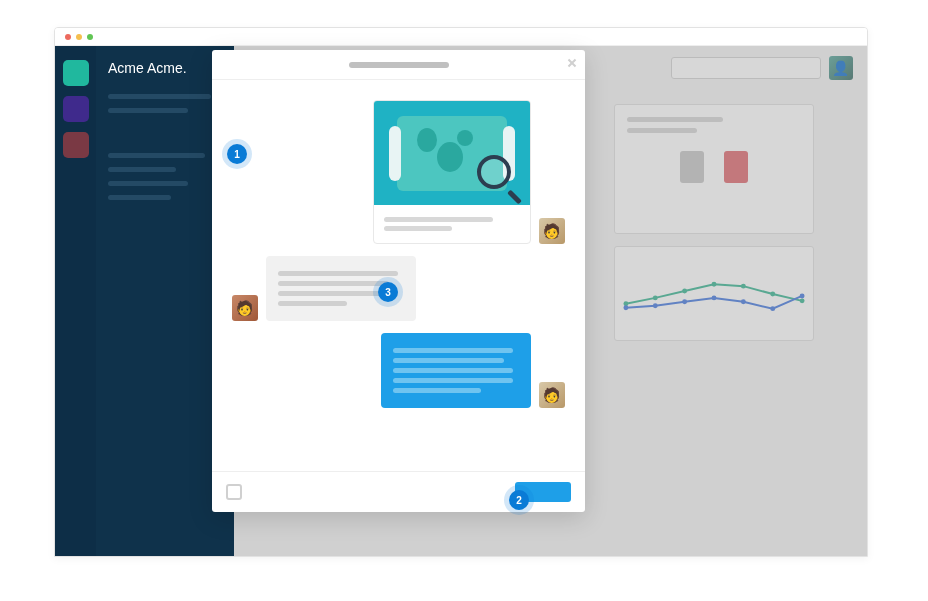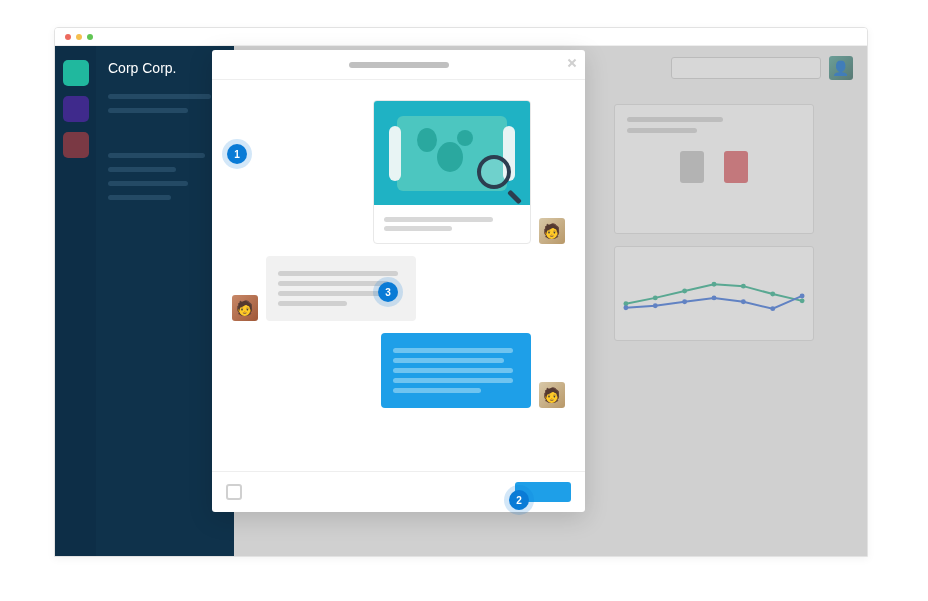--- a/index.html
+++ b/index.html
@@ -107,21 +107,21 @@
 
   <div class="app-body">
 
     <div class="sidebar">
       <div class="ws-icon ws-green"></div>
       <div class="ws-icon ws-purple"></div>
       <div class="ws-icon ws-maroon"></div>
     </div>
 
     <div class="channel-panel">
-      <div class="org-name">Corp Corp.</div>
+      <div class="org-name">Acme Acme.</div>
       <div class="ch-line w90"></div>
       <div class="ch-line w70"></div>
       <div class="ch-gap"></div>
       <div class="ch-line w85"></div>
       <div class="ch-line w60"></div>
       <div class="ch-line w70"></div>
       <div class="ch-line w55"></div>
     </div>
 
     <div class="main-area">

